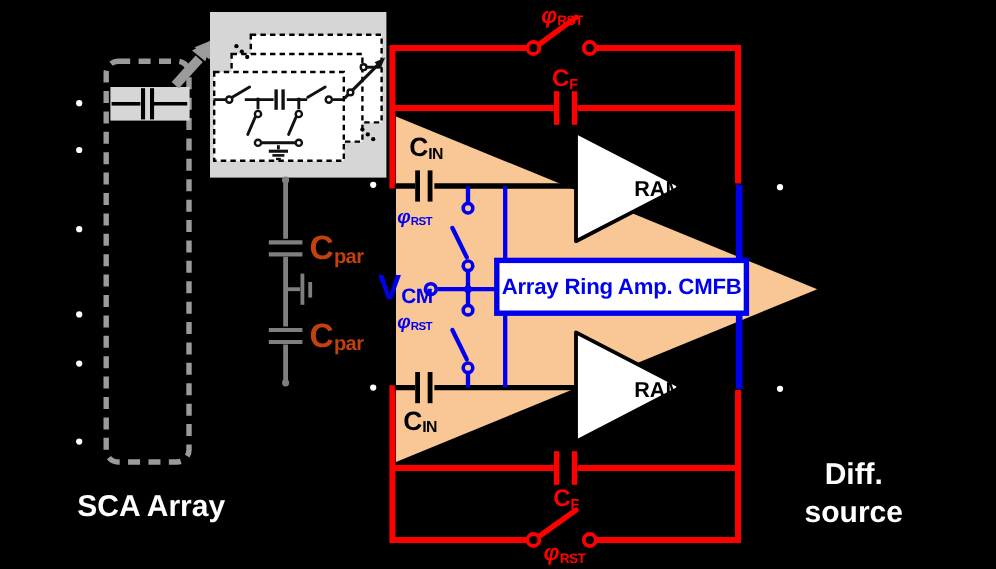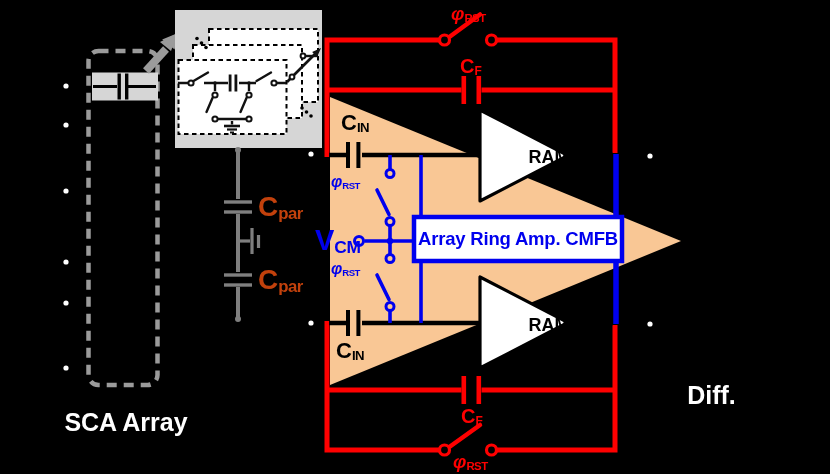--- a/index.html
+++ b/index.html
@@ -213,15 +213,16 @@
   <div class="ramp-lbl" style="left:482px;top:314.5px">RAMP</div>
 
   <div class="cmfb-lbl">Array Ring Amp. CMFB</div>
 
   <div class="caption" style="left:2px;top:404px;width:248px;line-height:36px">
     <div>SCA Array</div>
   </div>
 
   <div class="caption" style="left:628px;top:379px;width:167px;line-height:32px">
     <div>Diff.</div>
+    <div>source</div>
   </div>
 
 </div>
 
 </body></html>

